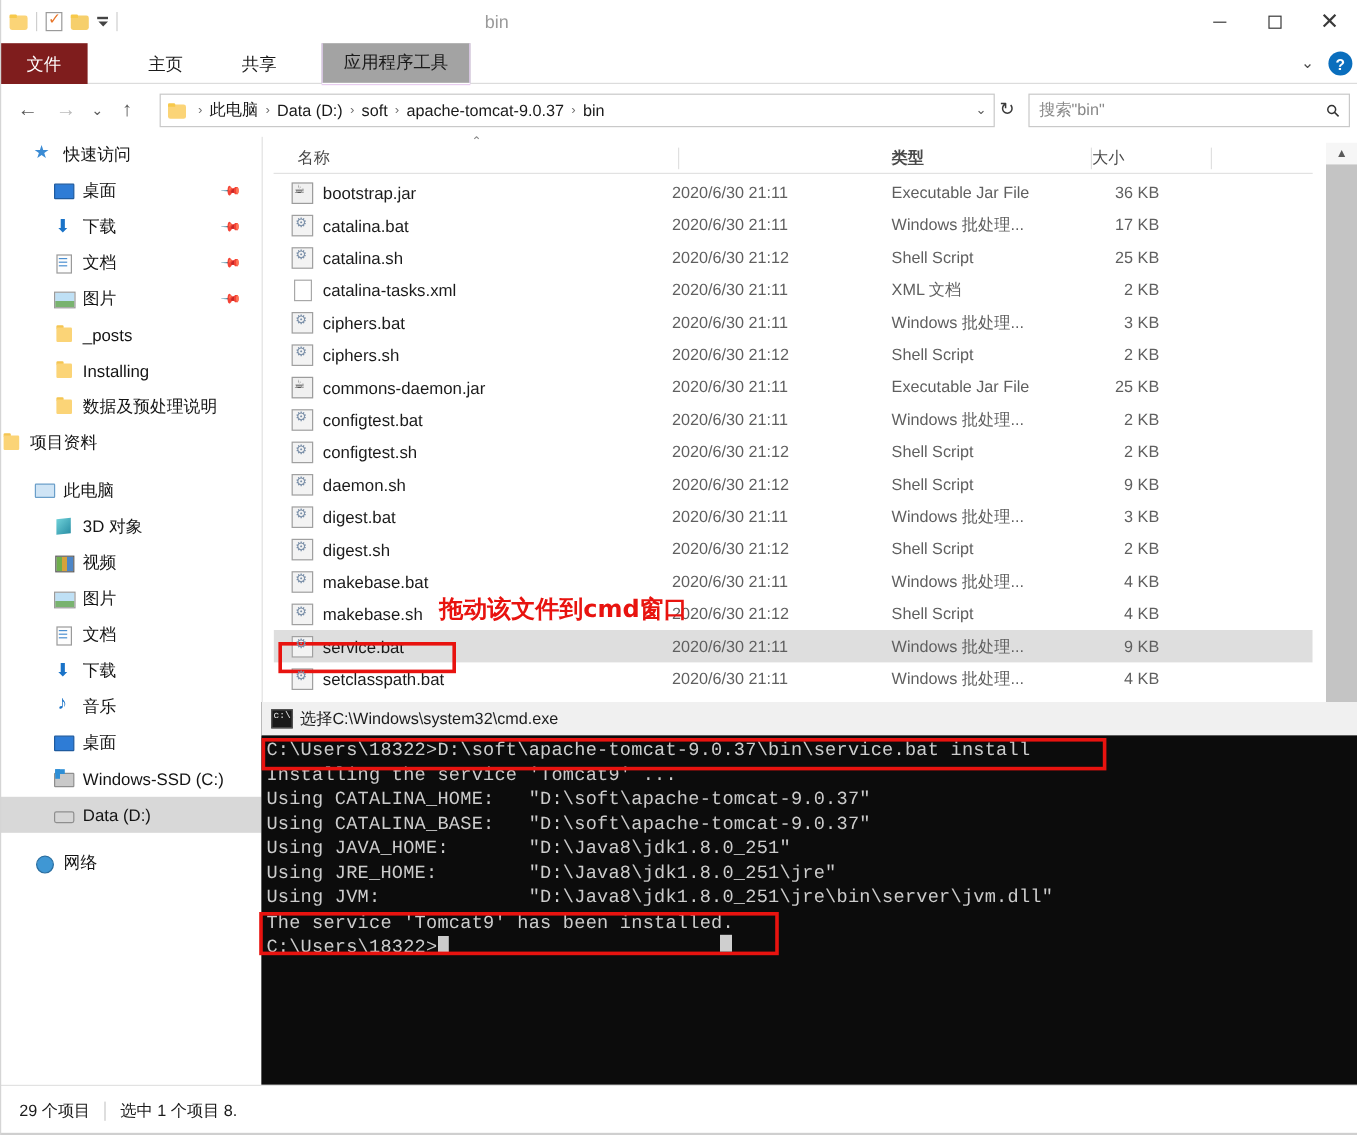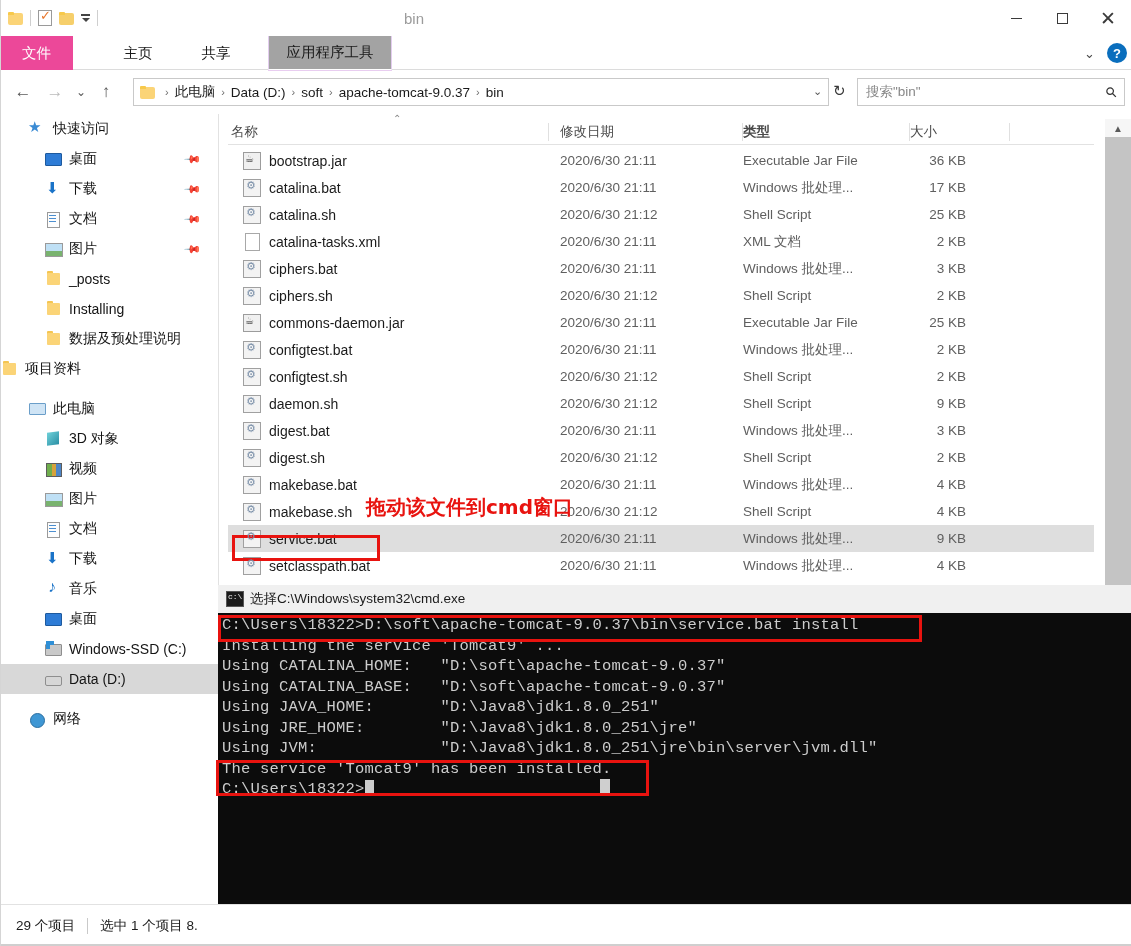--- a/index.html
+++ b/index.html
@@ -57,21 +57,21 @@
   .wbtn .max { width:11px; height:11px; border:1px solid #3a3a3a; display:block; }
   .wbtn .cls { font-size:19px; line-height:1; font-weight:300; }
 
   
   .ribbon {
     position:absolute; left:0; top:36px; width:1131px; height:34px; background:#fff;
     border-bottom:1px solid #dcdcdc;
   }
   .rtab { position:absolute; top:0; height:34px; display:flex; align-items:center; justify-content:center;
           font-size:14.5px; color:#1b1b1b; }
-  .rtab.file { left:0; width:73px; background:#ec4899; color:#fff; }
+  .rtab.file { left:0; width:73px; background:#7f1d1d; color:#fff; }
   .rtab.apptools { background:#a3a3a3; border-left:1px solid #e3cdef; border-right:1px solid #e3cdef; border-bottom:1px solid #fff; }
   .ribbon-right { position:absolute; right:4px; top:0; height:34px; display:flex; align-items:center; gap:12px; }
   .chev-down { color:#4a4a4a; font-size:13px; }
   .help-ico { width:20px;height:20px;border-radius:50%;background:#0a6ebd;color:#fff;font-size:13px;
     display:flex;align-items:center;justify-content:center;font-weight:bold; }
 
   
   .addrbar { position:absolute; left:0; top:71px; width:1131px; height:42px; background:#fff; }
   .navbtn { position:absolute; top:10px; width:22px; height:22px; display:flex; align-items:center; justify-content:center;
             font-size:17px; color:#5a5a5a; }
@@ -379,26 +379,22 @@
         </div>
         <div style="height: 10px;"></div>
         <div class="nav-item" style="padding-left: 28px;">
           <span class="ni-ico ico-net"></span>
           <span class="lbl">网络</span>
         </div>
       </div>
   </div>
 
   <div class="colhdr">
-    <div class="ch" id="col-0" style="left:3px;width:318px;align-items:center;">
+    <div class="ch" id="col-0" style="left:20px;width:318px;align-items:center;">
       <span>名称</span>
-      <span class="vdiv"></span>
-    </div>
-    <div class="ch" style="left:332px;width:183px;">
-      <span>修改日期</span>
       <span class="vdiv"></span>
     </div>
     <div class="ch" style="left:515px;width:167px;font-weight:bold;">
       <span>类型</span>
       <span class="vdiv"></span>
     </div>
     <div class="ch" style="left:682px;width:100px;">
       <span>大小</span>
       <span class="vdiv"></span>
     </div>

